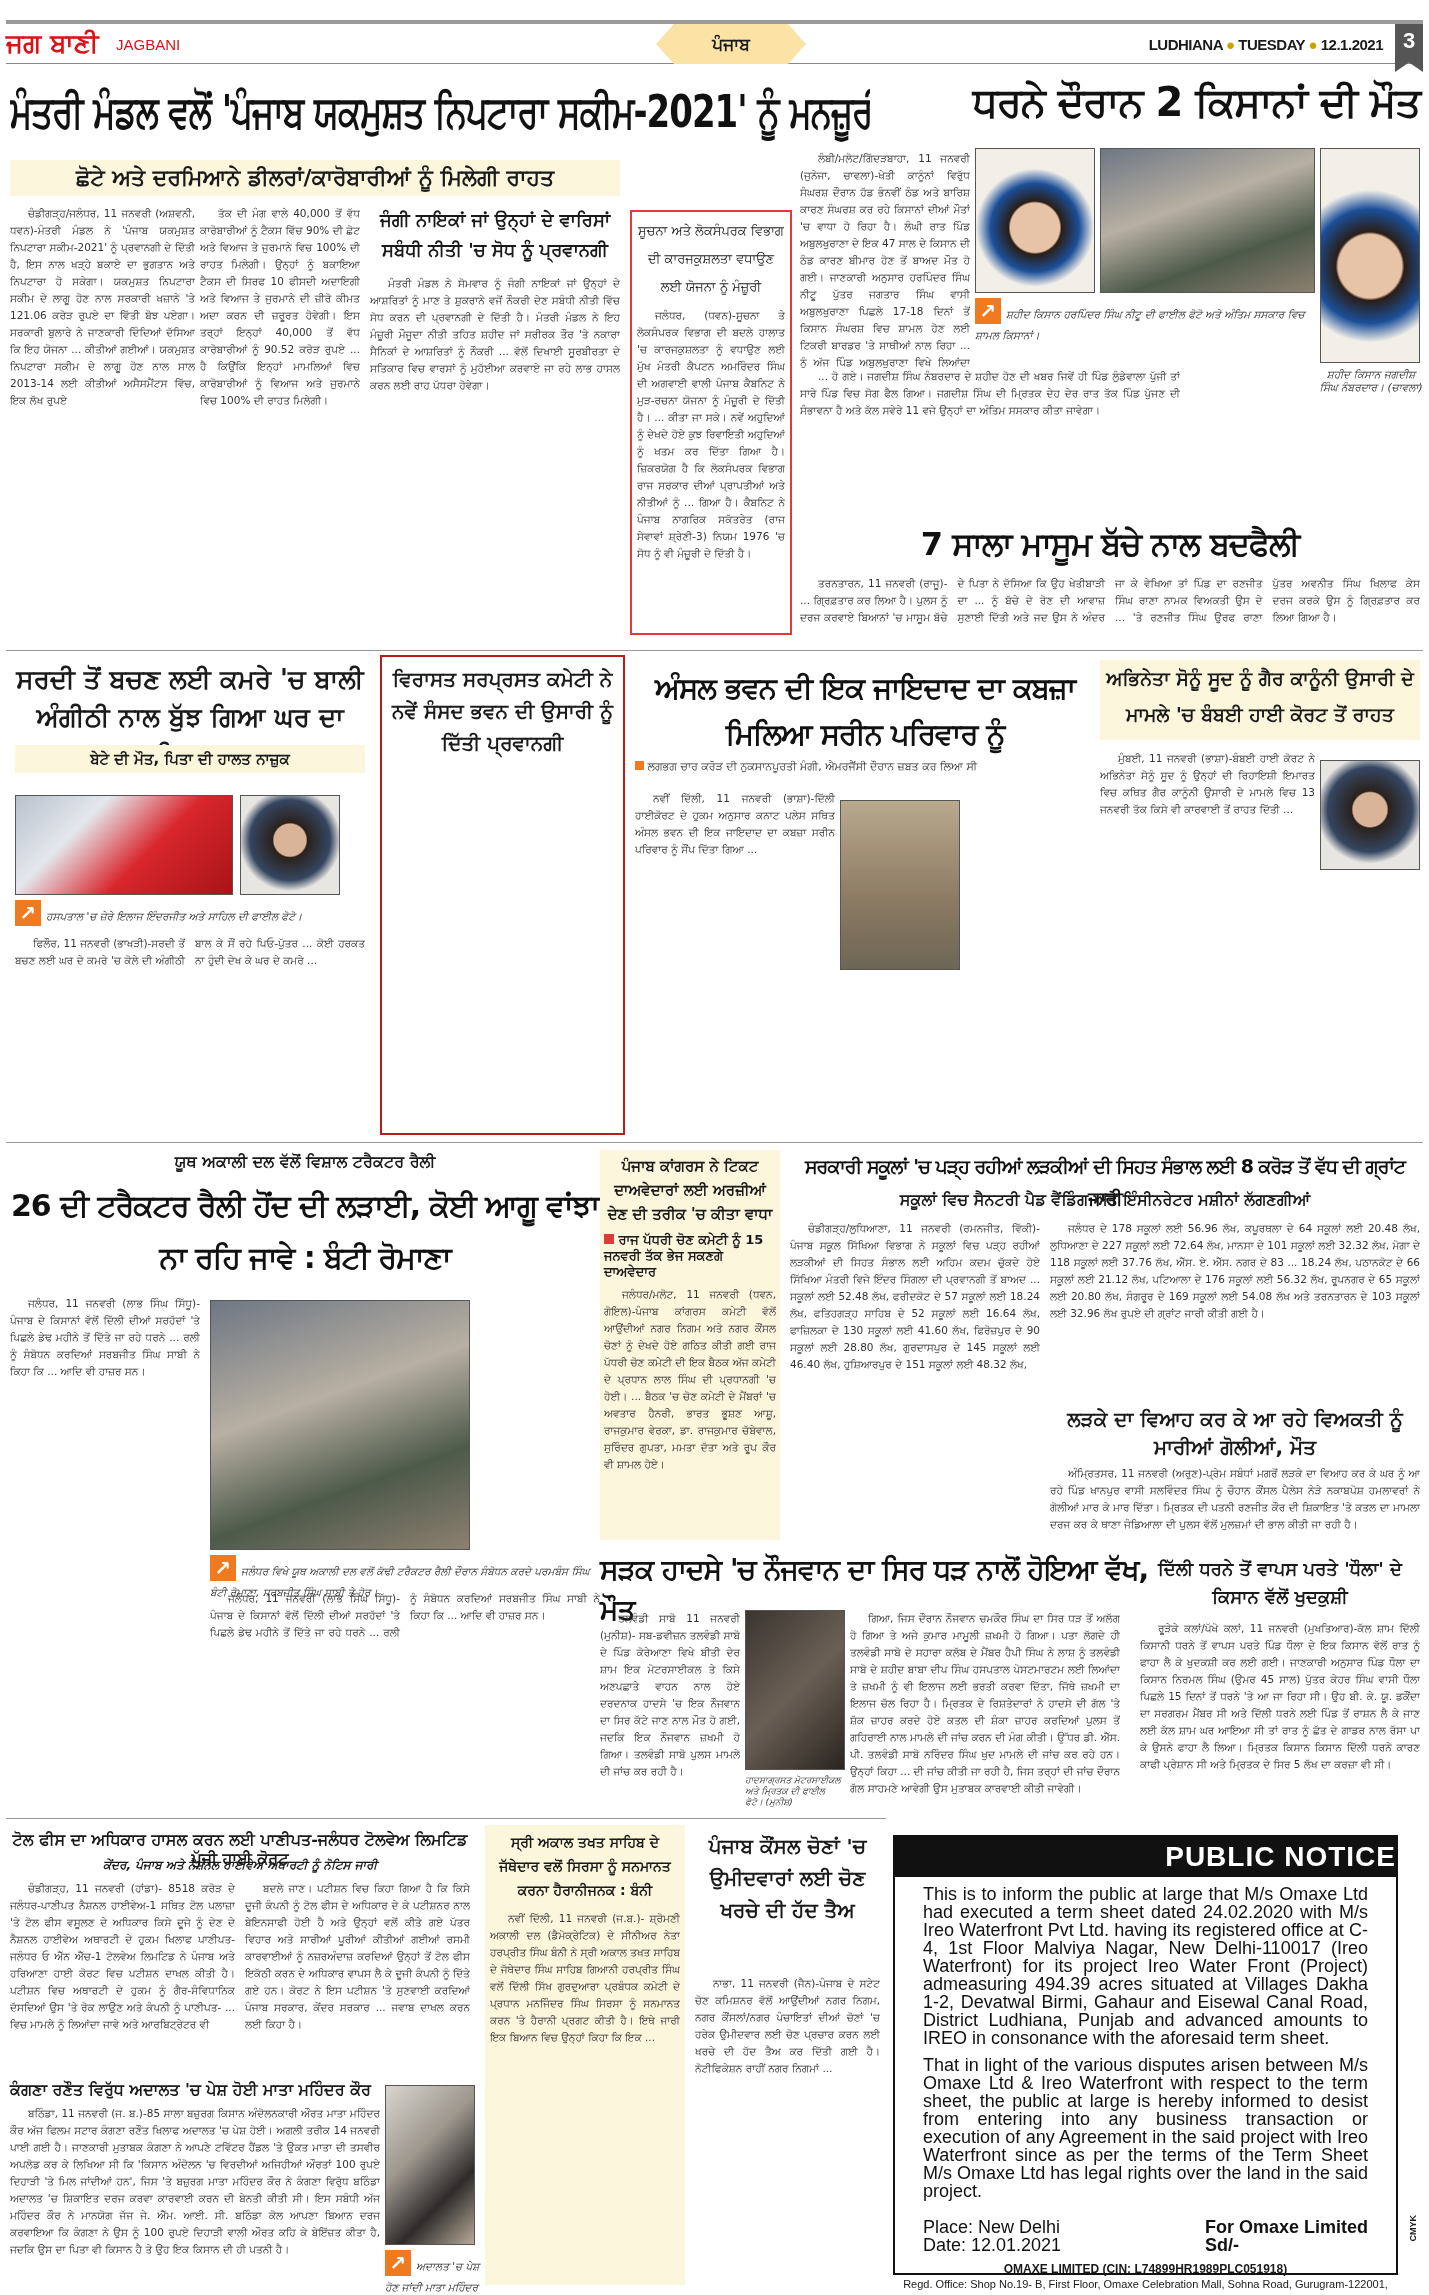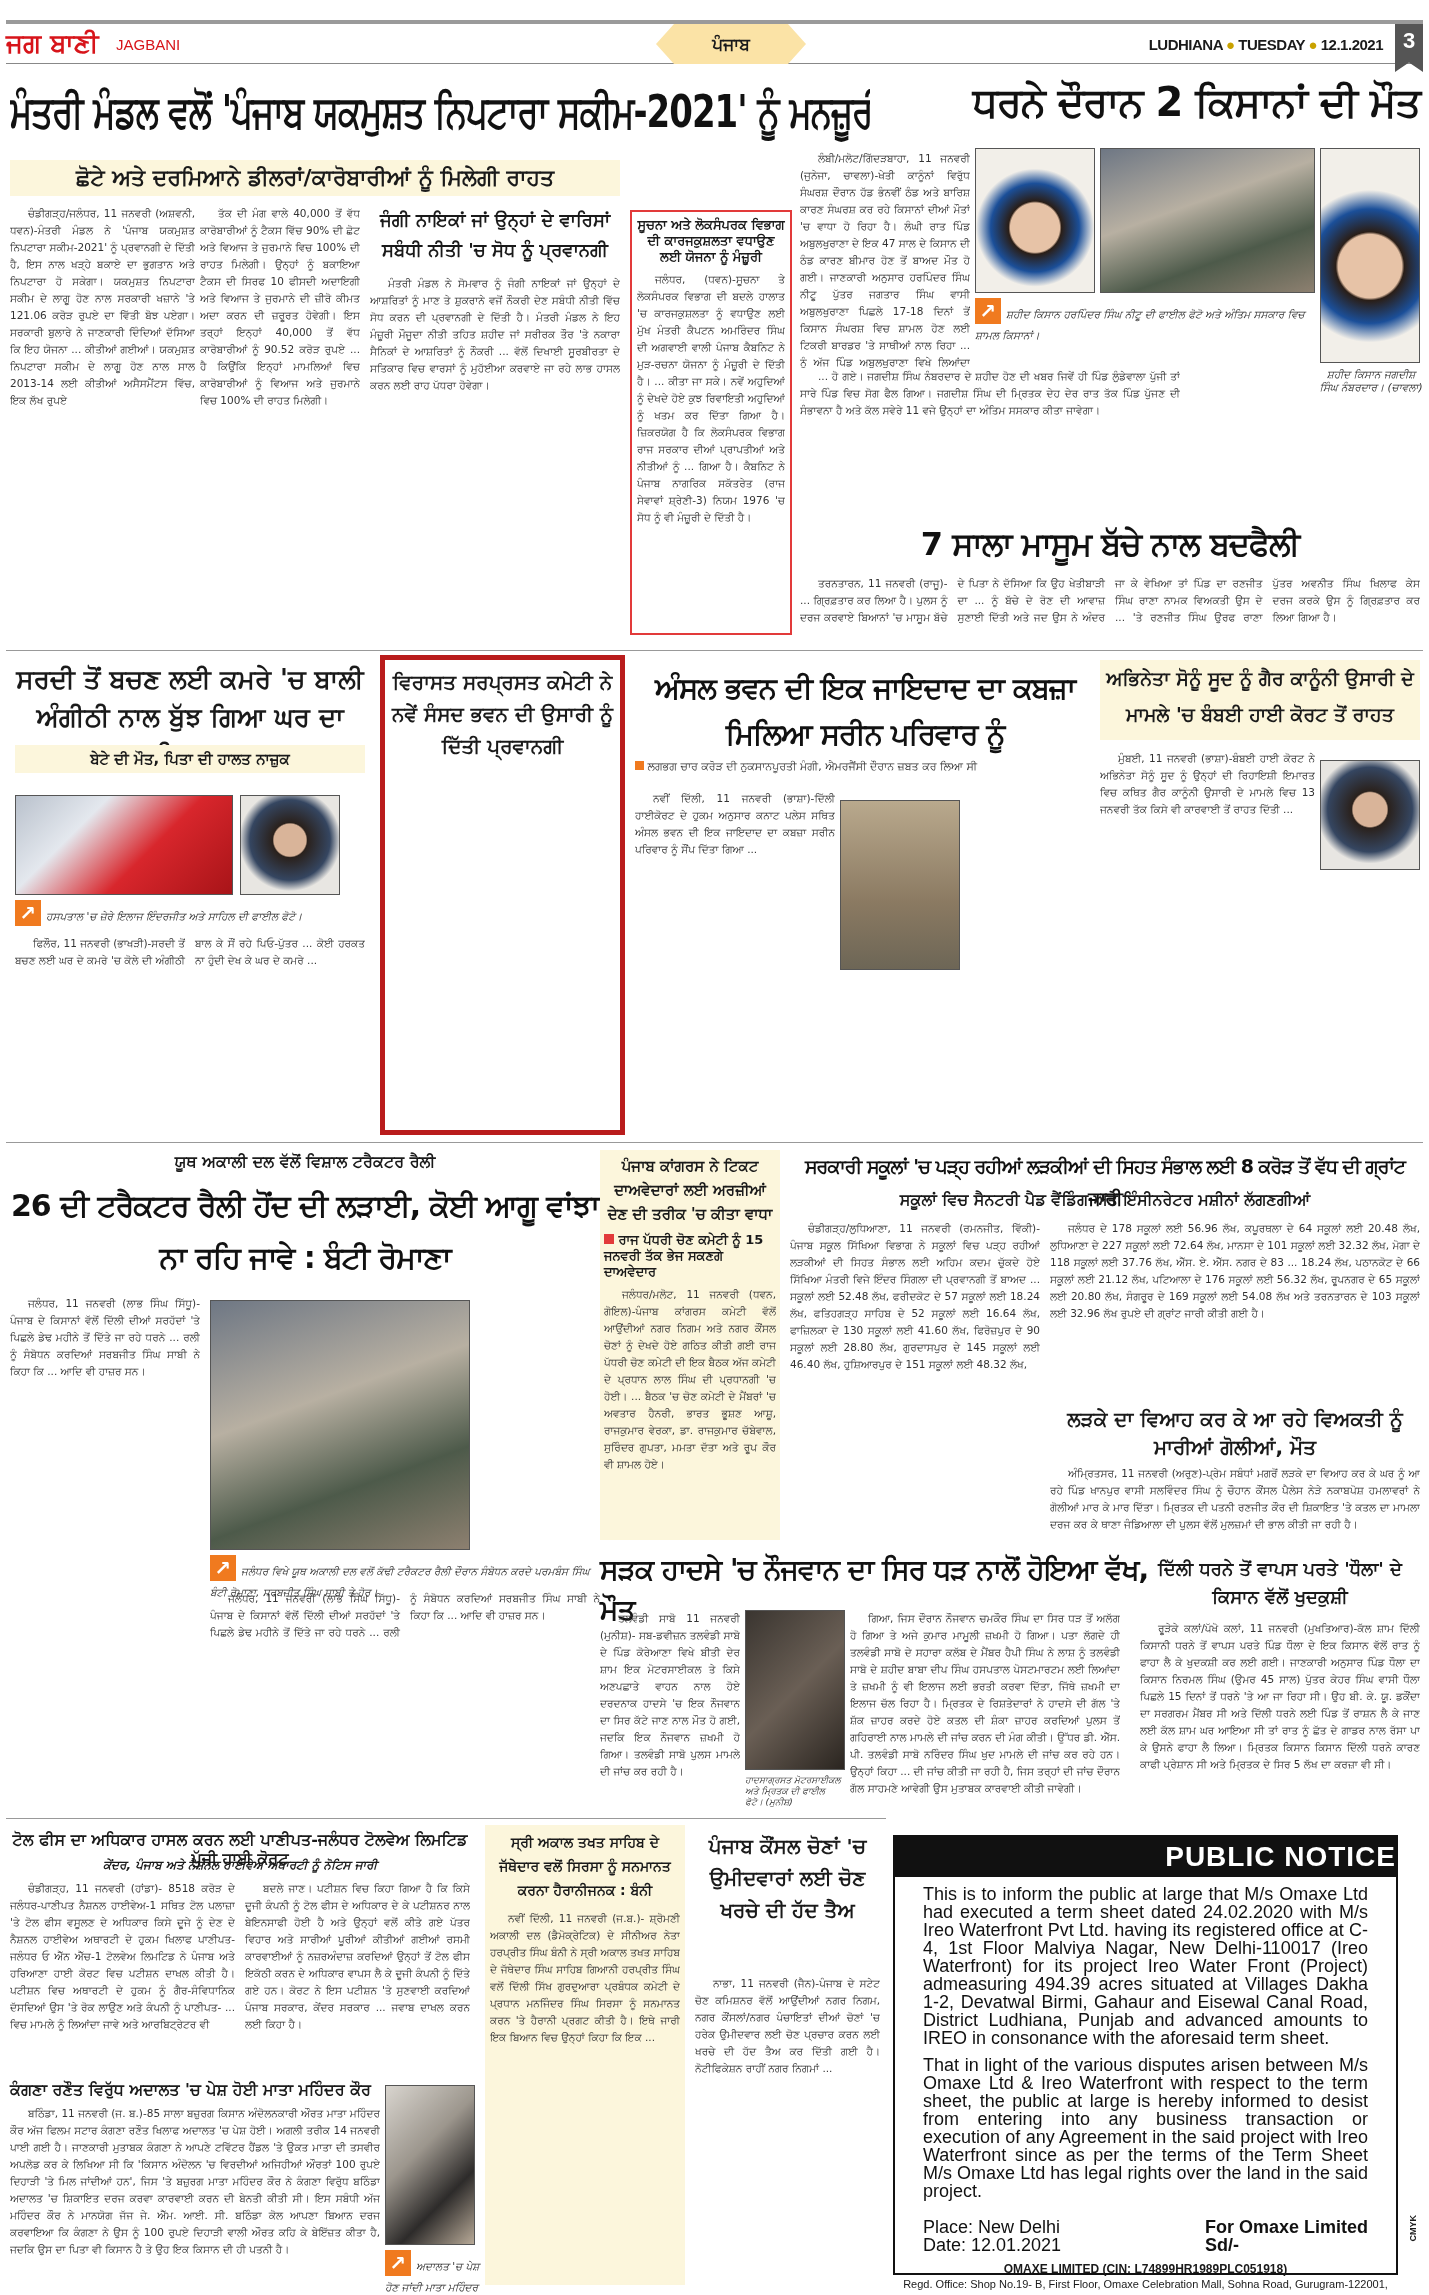--- a/index.html
+++ b/index.html
@@ -20,21 +20,21 @@
   .photo { background: linear-gradient(135deg, #8a8078, #c8bcb0 40%, #6e6258); border: 1px solid #555; }
   .photo.dark { background: linear-gradient(135deg, #3a3530, #6a5f55 50%, #2a2520); }
   .photo.red { background: linear-gradient(135deg, #b9c1cc, #e4e8ee 30%, #d8262c 60%, #a81418); }
   .photo.face { background: radial-gradient(circle at 50% 55%, #e7c3a7 25%, #2a1e17 27%, #1b4f99 45%, #f2efe9 60%); }
   .photo.crowd { background: linear-gradient(160deg, #6e7784, #b8b0a2 40%, #4d5a4a 70%, #8d8070); }
   .photo.sonu { background: radial-gradient(circle at 50% 45%, #d9b499 22%, #2a211c 24%, #354661 55%, #e8e6e2 70%); }
   .photo.court { background: linear-gradient(135deg, #d9d5cf, #9c968d 40%, #2d2b2a 70%, #b8aa98); }
   .caption { font-size: 10.5px; font-style: italic; color: #333; }
   .arrow-box { width: 26px; height: 26px; background: #f07a1f; color: #fff; font-weight: bold; font-size: 20px; line-height: 26px; text-align: center; display: inline-block; }
   .boxed { border: 2px solid #e23a3a; }
-  .boxed-black { border: 5px solid #b91c1c; }
+  .boxed-black { border: 2px solid #b91c1c; }
   .notice { border: 2px solid #111; }
   .notice-title { background: #111; color: #fff; text-align: right; font-family: "Liberation Sans", sans-serif; font-weight: bold; font-size: 28px; letter-spacing: 1px; height: 40px; line-height: 40px; }
   .notice-body { padding: 8px 28px; font-family: "Liberation Sans", sans-serif; font-size: 18px; line-height: 18px; color: #111; text-align: justify; }
   .notice-body p { margin-bottom: 9px; }
   .notice-foot { font-family: "Liberation Sans", sans-serif; font-size: 11px; text-align: center; line-height: 15px; }
   .rule-h { height: 1px; background: #999; }
   .cmyk { font-size: 9px; font-weight: bold; writing-mode: vertical-rl; transform: rotate(180deg); font-family: "Liberation Sans", sans-serif; }
 </style>
 </head>
 <body>
@@ -65,21 +65,21 @@
 <div class="abs col-text" style="left:200px;top:205px;width:160px;height:430px;">
     <p>ਤੱਕ ਦੀ ਮੰਗ ਵਾਲੇ 40,000 ਤੋਂ ਵੱਧ ਕਾਰੋਬਾਰੀਆਂ ਨੂੰ ਟੈਕਸ ਵਿੱਚ 90% ਦੀ ਛੋਟ ਅਤੇ ਵਿਆਜ ਤੇ ਜੁਰਮਾਨੇ ਵਿਚ 100% ਦੀ ਰਾਹਤ ਮਿਲੇਗੀ। ਉਨ੍ਹਾਂ ਨੂੰ ਬਕਾਇਆ ਟੈਕਸ ਦੀ ਸਿਰਫ 10 ਫੀਸਦੀ ਅਦਾਇਗੀ ਅਤੇ ਵਿਆਜ ਤੇ ਜੁਰਮਾਨੇ ਦੀ ਜ਼ੀਰੋ ਕੀਮਤ ਅਦਾ ਕਰਨ ਦੀ ਜ਼ਰੂਰਤ ਹੋਵੇਗੀ। ਇਸ ਤਰ੍ਹਾਂ ਇਨ੍ਹਾਂ 40,000 ਤੋਂ ਵੱਧ ਕਾਰੋਬਾਰੀਆਂ ਨੂੰ 90.52 ਕਰੋੜ ਰੁਪਏ ... ਹੈ ਕਿਉਂਕਿ ਇਨ੍ਹਾਂ ਮਾਮਲਿਆਂ ਵਿਚ ਕਾਰੋਬਾਰੀਆਂ ਨੂੰ ਵਿਆਜ ਅਤੇ ਜੁਰਮਾਨੇ ਵਿਚ 100% ਦੀ ਰਾਹਤ ਮਿਲੇਗੀ।</p>
   </div>
 
 <div class="abs" style="left:370px;top:205px;width:250px;font-size:18px;font-weight:bold;line-height:30px;text-align:center;">ਜੰਗੀ ਨਾਇਕਾਂ ਜਾਂ ਉਨ੍ਹਾਂ ਦੇ ਵਾਰਿਸਾਂ ਸਬੰਧੀ ਨੀਤੀ 'ਚ ਸੋਧ ਨੂੰ ਪ੍ਰਵਾਨਗੀ</div>
 <div class="abs col-text" style="left:370px;top:275px;width:250px;height:360px;">
     <p>ਮੰਤਰੀ ਮੰਡਲ ਨੇ ਸੋਮਵਾਰ ਨੂੰ ਜੰਗੀ ਨਾਇਕਾਂ ਜਾਂ ਉਨ੍ਹਾਂ ਦੇ ਆਸ਼ਰਿਤਾਂ ਨੂੰ ਮਾਣ ਤੇ ਸ਼ੁਕਰਾਨੇ ਵਜੋਂ ਨੌਕਰੀ ਦੇਣ ਸਬੰਧੀ ਨੀਤੀ ਵਿੱਚ ਸੋਧ ਕਰਨ ਦੀ ਪ੍ਰਵਾਨਗੀ ਦੇ ਦਿੱਤੀ ਹੈ। ਮੰਤਰੀ ਮੰਡਲ ਨੇ ਇਹ ਮੰਜ਼ੂਰੀ ਮੌਜੂਦਾ ਨੀਤੀ ਤਹਿਤ ਸ਼ਹੀਦ ਜਾਂ ਸਰੀਰਕ ਤੌਰ 'ਤੇ ਨਕਾਰਾ ਸੈਨਿਕਾਂ ਦੇ ਆਸ਼ਰਿਤਾਂ ਨੂੰ ਨੌਕਰੀ ... ਵੱਲੋਂ ਦਿਖਾਈ ਸੂਰਬੀਰਤਾ ਦੇ ਸਤਿਕਾਰ ਵਿਚ ਵਾਰਸਾਂ ਨੂੰ ਮੁਹੱਈਆ ਕਰਵਾਏ ਜਾ ਰਹੇ ਲਾਭ ਹਾਸਲ ਕਰਨ ਲਈ ਰਾਹ ਪੱਧਰਾ ਹੋਵੇਗਾ।</p>
   </div>
 
 <div class="abs boxed" style="left:630px;top:210px;width:162px;height:425px;padding:5px;">
-  <div style="font-size:13px;font-weight:bold;text-align:center;line-height:16px;">ਸੂਚਨਾ ਅਤੇ ਲੋਕਸੰਪਰਕ ਵਿਭਾਗ ਦੀ ਕਾਰਜਕੁਸ਼ਲਤਾ ਵਧਾਉਣ ਲਈ ਯੋਜਨਾ ਨੂੰ ਮੰਜ਼ੂਰੀ</div>
+  <div style="font-size:13px;font-weight:normal;text-align:center;line-height:28px;">ਸੂਚਨਾ ਅਤੇ ਲੋਕਸੰਪਰਕ ਵਿਭਾਗ ਦੀ ਕਾਰਜਕੁਸ਼ਲਤਾ ਵਧਾਉਣ ਲਈ ਯੋਜਨਾ ਨੂੰ ਮੰਜ਼ੂਰੀ</div>
   <div class="col-text" style="height:360px;margin-top:6px;">
       <p>ਜਲੰਧਰ, (ਧਵਨ)-ਸੂਚਨਾ ਤੇ ਲੋਕਸੰਪਰਕ ਵਿਭਾਗ ਦੀ ਬਦਲੇ ਹਾਲਾਤ 'ਚ ਕਾਰਜਕੁਸ਼ਲਤਾ ਨੂੰ ਵਧਾਉਣ ਲਈ ਮੁੱਖ ਮੰਤਰੀ ਕੈਪਟਨ ਅਮਰਿੰਦਰ ਸਿੰਘ ਦੀ ਅਗਵਾਈ ਵਾਲੀ ਪੰਜਾਬ ਕੈਬਨਿਟ ਨੇ ਮੁੜ-ਰਚਨਾ ਯੋਜਨਾ ਨੂੰ ਮੰਜ਼ੂਰੀ ਦੇ ਦਿੱਤੀ ਹੈ। ... ਕੀਤਾ ਜਾ ਸਕੇ। ਨਵੇਂ ਅਹੁਦਿਆਂ ਨੂੰ ਦੇਖਦੇ ਹੋਏ ਕੁਝ ਰਿਵਾਇਤੀ ਅਹੁਦਿਆਂ ਨੂੰ ਖਤਮ ਕਰ ਦਿੱਤਾ ਗਿਆ ਹੈ। ਜ਼ਿਕਰਯੋਗ ਹੈ ਕਿ ਲੋਕਸੰਪਰਕ ਵਿਭਾਗ ਰਾਜ ਸਰਕਾਰ ਦੀਆਂ ਪ੍ਰਾਪਤੀਆਂ ਅਤੇ ਨੀਤੀਆਂ ਨੂੰ ... ਗਿਆ ਹੈ। ਕੈਬਨਿਟ ਨੇ ਪੰਜਾਬ ਨਾਗਰਿਕ ਸਕੱਤਰੇਤ (ਰਾਜ ਸੇਵਾਵਾਂ ਸ਼੍ਰੇਣੀ-3) ਨਿਯਮ 1976 'ਚ ਸੋਧ ਨੂੰ ਵੀ ਮੰਜ਼ੂਰੀ ਦੇ ਦਿੱਤੀ ਹੈ।</p>
     </div>
 </div>
 
 <div class="abs col-text" style="left:800px;top:150px;width:170px;height:218px;">
     <p>ਲੰਬੀ/ਮਲੋਟ/ਗਿੱਦੜਬਾਹਾ, 11 ਜਨਵਰੀ (ਜੁਨੇਜਾ, ਚਾਵਲਾ)-ਖੇਤੀ ਕਾਨੂੰਨਾਂ ਵਿਰੁੱਧ ਸੰਘਰਸ਼ ਦੌਰਾਨ ਹੱਡ ਭੰਨਵੀਂ ਠੰਡ ਅਤੇ ਬਾਰਿਸ਼ ਕਾਰਣ ਸੰਘਰਸ਼ ਕਰ ਰਹੇ ਕਿਸਾਨਾਂ ਦੀਆਂ ਮੌਤਾਂ 'ਚ ਵਾਧਾ ਹੋ ਰਿਹਾ ਹੈ। ਲੰਘੀ ਰਾਤ ਪਿੰਡ ਅਬੁਲਖੁਰਾਣਾ ਦੇ ਇਕ 47 ਸਾਲ ਦੇ ਕਿਸਾਨ ਦੀ ਠੰਡ ਕਾਰਣ ਬੀਮਾਰ ਹੋਣ ਤੋਂ ਬਾਅਦ ਮੌਤ ਹੋ ਗਈ। ਜਾਣਕਾਰੀ ਅਨੁਸਾਰ ਹਰਪਿੰਦਰ ਸਿੰਘ ਨੀਟੂ ਪੁੱਤਰ ਜਗਤਾਰ ਸਿੰਘ ਵਾਸੀ ਅਬੁਲਖੁਰਾਣਾ ਪਿਛਲੇ 17-18 ਦਿਨਾਂ ਤੋਂ ਕਿਸਾਨ ਸੰਘਰਸ਼ ਵਿਚ ਸ਼ਾਮਲ ਹੋਣ ਲਈ ਟਿਕਰੀ ਬਾਰਡਰ 'ਤੇ ਸਾਥੀਆਂ ਨਾਲ ਰਿਹਾ ... ਨੂੰ ਅੱਜ ਪਿੰਡ ਅਬੁਲਖੁਰਾਣਾ ਵਿਖੇ ਲਿਆਂਦਾ ਗਿਆ ਹੈ। ਉਨ੍ਹਾਂ ਦੀ ਚਿਖਾ ਨੂੰ ਅਗਨੀ ਸਪੁੱਤਰ ਨੇ ਦਿੱਤੀ। ਇਸ ਤਰ੍ਹਾਂ ਗਿੱਦੜਬਾਹਾ ਹਲਕੇ ਦੇ ਪਿੰਡ ਲੁੰਡੇਵਾਲਾ ਦੇ ਕਿਸਾਨ</p>
   </div>
 <div class="abs photo face" style="left:975px;top:148px;width:120px;height:145px;"></div>
 <div class="abs photo crowd" style="left:1100px;top:148px;width:215px;height:145px;"></div>

